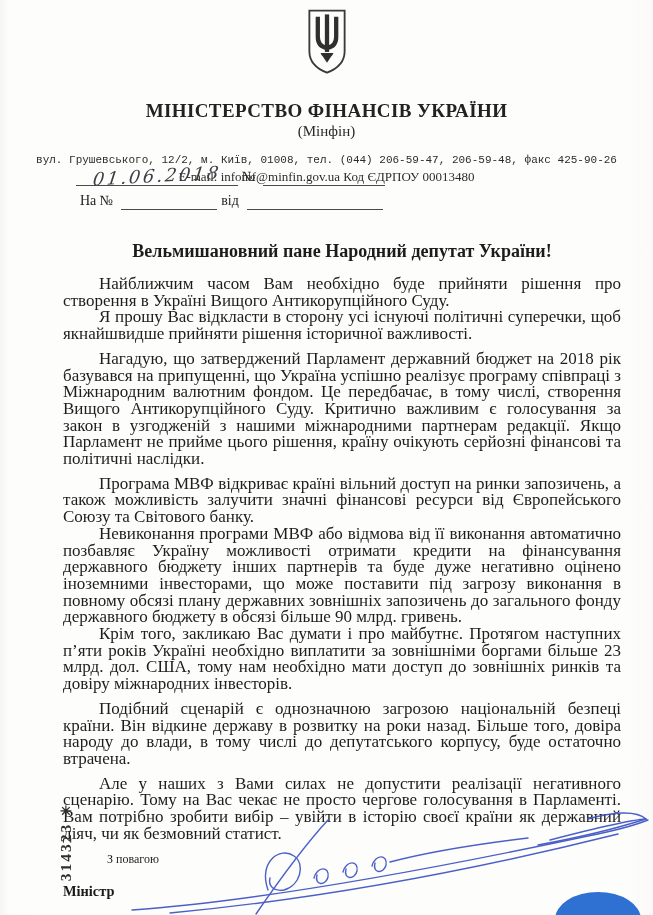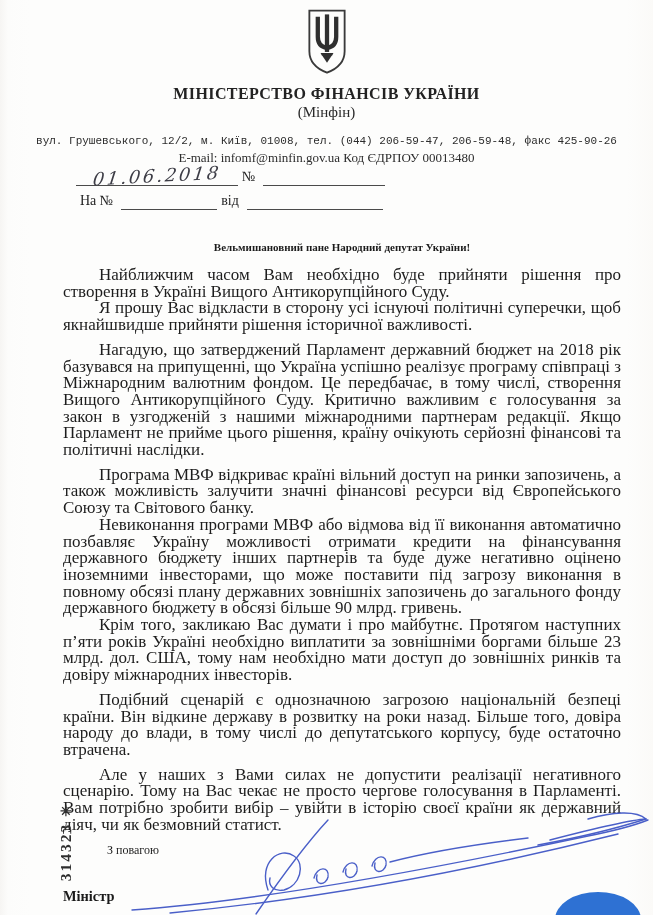--- a/index.html
+++ b/index.html
@@ -7,49 +7,49 @@
     position:relative;
     width:653px;height:915px;
     background:linear-gradient(90deg,#f6f5f3 0px,#fcfcfb 8px,#fdfdfc 30px,#fdfdfc 96%,#fbfaf8 100%);
     overflow:hidden;
     font-family:"Liberation Serif", serif;
     color:#1d1d1d;
   }
   
   .header{position:absolute;left:0;top:0;width:100%;text-align:center;padding-top:8px;}
   .emblem{display:block;margin:0 auto;}
-  .ministry-name{margin-top:9px;font-size:16px;font-weight:bold;letter-spacing:.4px;color:#222;text-align:center;}
+  .ministry-name{margin-top:24px;font-size:19px;font-weight:bold;letter-spacing:.4px;color:#222;text-align:center;}
   .ministry-short{margin-top:1px;font-size:15px;color:#2a2a2a;}
   .addr{margin-top:13px;font-size:11px;line-height:1.32;color:#2c2c2c;font-family:Liberation Mono, monospace;}
   .addr2{margin-top:0;font-size:13px;line-height:1.32;color:#2c2c2c;}
   
   .refs{position:absolute;left:76px;top:167px;font-size:14px;color:#232323;}
   .ref-row{height:24px;white-space:nowrap;}
   .u{display:inline-block;border-bottom:1px solid #4a4a4a;height:18px;vertical-align:bottom;}
   .u-date{width:162px;text-align:center;}
   .u-num{width:122px;margin-left:6px;}
   .u-onnum{width:96px;margin-left:6px;}
   .u-from{width:136px;margin-left:6px;}
   .lbl{display:inline-block;vertical-align:bottom;padding:0 2px 1px 4px;}
   .hand{
     display:inline-block;position:relative;top:-2px;
     font-family:"DejaVu Serif", serif;font-style:italic;
     font-size:18px;letter-spacing:2.5px;color:#3d3d46;
     transform:rotate(-3deg) skewX(-10deg);
   }
   
   .letter{position:absolute;left:63px;top:241px;width:558px;}
-  .salutation{text-align:center;font-weight:bold;font-size:11px;margin:0 0 14px 0;color:#1c1c1c;}
+  .salutation{text-align:center;font-weight:bold;font-size:18px;margin:0 0 14px 0;color:#1c1c1c;}
   .letter p{
     margin:0;font-size:17px;line-height:16.7px;
     text-align:justify;text-indent:36px;color:#1d1d1d;
   }
   .letter p.gap{margin-top:8px;}
   .closing{margin-top:9px;padding-left:44px;font-size:12px;}
-  .sign-row{margin-top:30px;display:flex;justify-content:space-between;font-weight:bold;font-size:14.4px;color:#1b1b1b;}
+  .sign-row{margin-top:16px;display:flex;justify-content:space-between;font-weight:bold;font-size:14.4px;color:#1b1b1b;}
   
   .stamp{
     position:absolute;left:-4px;top:834px;width:140px;text-align:center;
     transform:rotate(-90deg);
     font-family:"Liberation Serif", serif;font-weight:bold;
     font-size:15.5px;letter-spacing:2px;color:#2e2e2e;white-space:nowrap;
   }
   .stamp .mark{font-size:14px;letter-spacing:0;margin-left:6px;}
   
   .signature{position:absolute;left:118px;top:790px;pointer-events:none;}

